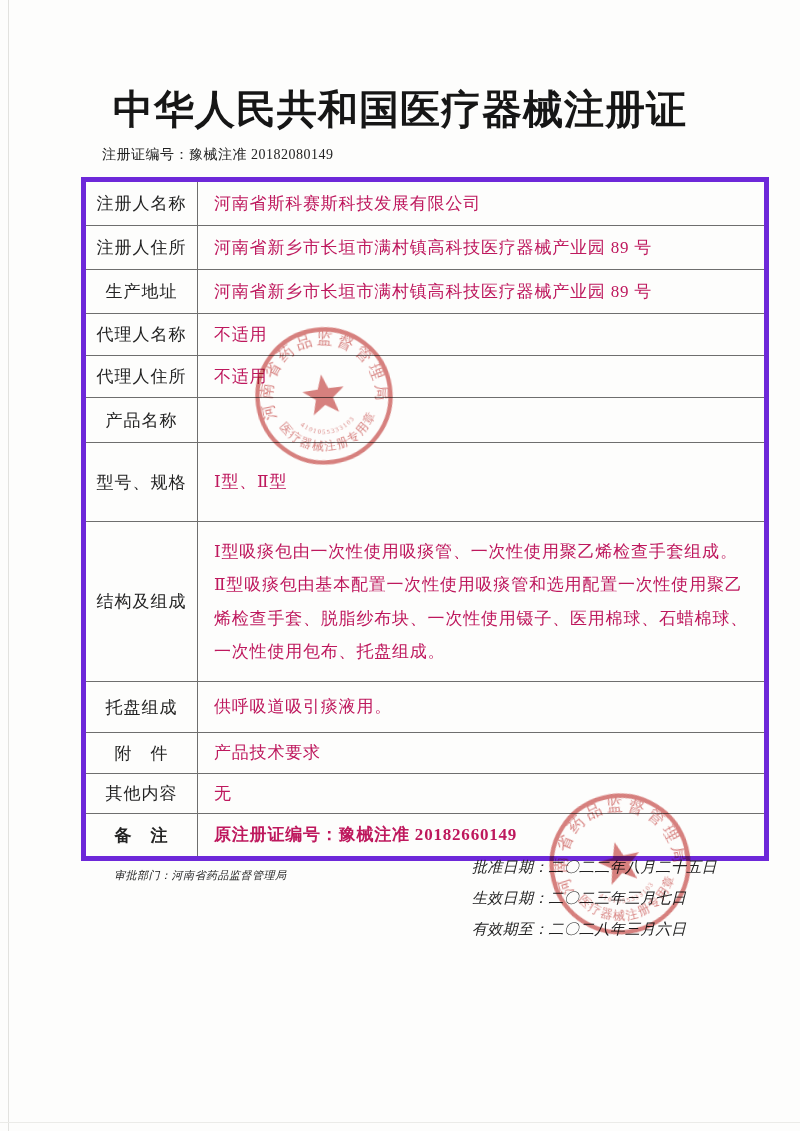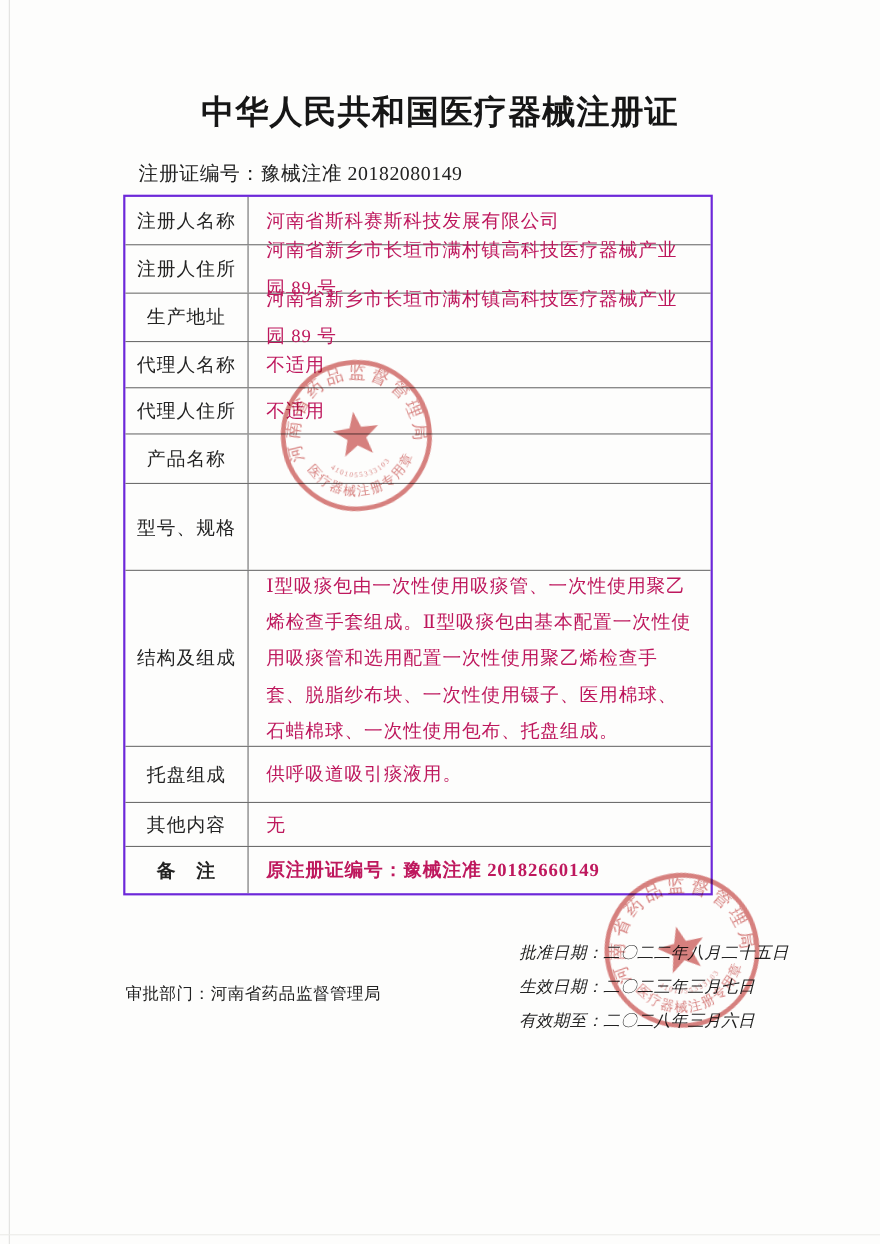--- a/index.html
+++ b/index.html
@@ -12,49 +12,49 @@
   .page::before {
     content:""; position:absolute; left:8px; top:0; bottom:0; width:1px;
     background:#e2e2df;
   }
   .page::after {
     content:""; position:absolute; left:0; right:0; bottom:8px; height:1px;
     background:#ebebe8;
   }
   .title {
     position:absolute; top:82px; left:0; width:100%;
-    text-align:center; font-size:30px; font-weight:700; color:#161616;
+    text-align:center; font-size:40px; font-weight:700; color:#161616;
     letter-spacing:1px;
   }
   .reg-line {
-    position:absolute; top:146px; left:126px;
-    font-size:18px; letter-spacing:0.5px; color:#222;
+    position:absolute; top:146px; left:102px;
+    font-size:14px; letter-spacing:0.5px; color:#222;
   }
   .cert-table {
-    position:absolute; left:112px; top:177px; width:536px;
-    border:2px solid #6d28d9; background:transparent;
+    position:absolute; left:81px; top:177px; width:688px;
+    border:5px solid #6d28d9; background:transparent;
   }
   .row { display:flex; border-bottom:1px solid #6e6e6e; }
   .row:last-child { border-bottom:none;font-weight:bold; }
   .cell.label {
     width:112px; flex:0 0 112px; border-right:1px solid #6e6e6e;
     display:flex; align-items:center; justify-content:center;
     text-align:center; font-size:17px; letter-spacing:1px; color:#232323;
   }
   .cell.value {
     flex:1; display:flex; align-items:center;
     padding:6px 14px 6px 16px; font-size:17px; letter-spacing:0.8px;
     line-height:1.95; color:#be185d;
   }
   .r1{height:44px}.r2{height:44px}.r3{height:44px}.r4{height:42px}
   .r5{height:42px}.r6{height:45px}.r7{height:79px}.r8{height:160px}
   .r9{height:51px}.r10{height:41px}.r11{height:40px}.r12{height:42px}
   .footer-left {
-    position:absolute; left:114px; top:894px;
-    font-size:15px; letter-spacing:0.5px; color:#222;
+    position:absolute; left:114px; top:868px;
+    font-size:11px; letter-spacing:0.5px; color:#222;font-style:italic;
   }
   .footer-dates {
     position:absolute; left:472px; top:852px;
     font-size:15px; letter-spacing:0.3px; color:#222;font-style:italic;
   }
   .footer-dates .date-line { height:31px; line-height:31px; white-space:nowrap; }
   .stamp {
     position:absolute; mix-blend-mode:multiply; opacity:0.72;
     filter:blur(0.3px);
   }
@@ -92,28 +92,33 @@
     </div>
     <div class="row r5">
       <div class="cell label">代理人住所</div>
       <div class="cell value">不适用</div>
     </div>
     <div class="row r6">
       <div class="cell label">产品名称</div>
     </div>
     <div class="row r7">
       <div class="cell label">型号、规格</div>
+      <div class="cell value">Ⅰ型、Ⅱ型</div>
     </div>
     <div class="row r8">
       <div class="cell label">结构及组成</div>
       <div class="cell value">Ⅰ型吸痰包由一次性使用吸痰管、一次性使用聚乙烯检查手套组成。Ⅱ型吸痰包由基本配置一次性使用吸痰管和选用配置一次性使用聚乙烯检查手套、脱脂纱布块、一次性使用镊子、医用棉球、石蜡棉球、一次性使用包布、托盘组成。</div>
     </div>
     <div class="row r9">
       <div class="cell label">托盘组成</div>
       <div class="cell value">供呼吸道吸引痰液用。</div>
+    </div>
+    <div class="row r10">
+      <div class="cell label">附　件</div>
+      <div class="cell value">产品技术要求</div>
     </div>
     <div class="row r11">
       <div class="cell label">其他内容</div>
       <div class="cell value">无</div>
     </div>
     <div class="row r12">
       <div class="cell label">备　注</div>
       <div class="cell value">原注册证编号：豫械注准 20182660149</div>
     </div>
   </div>

